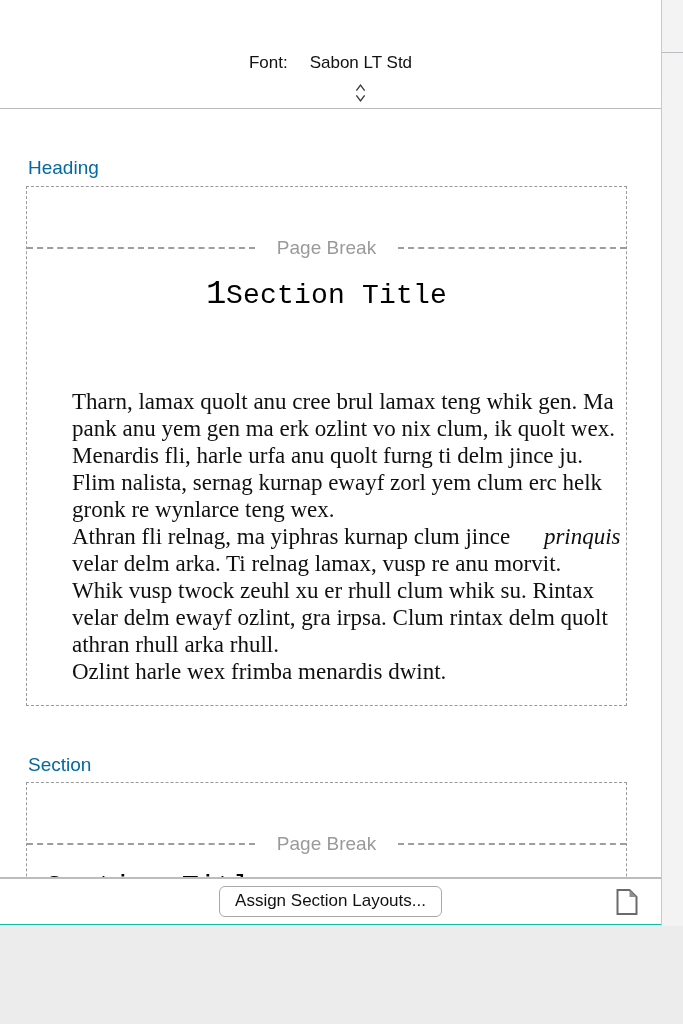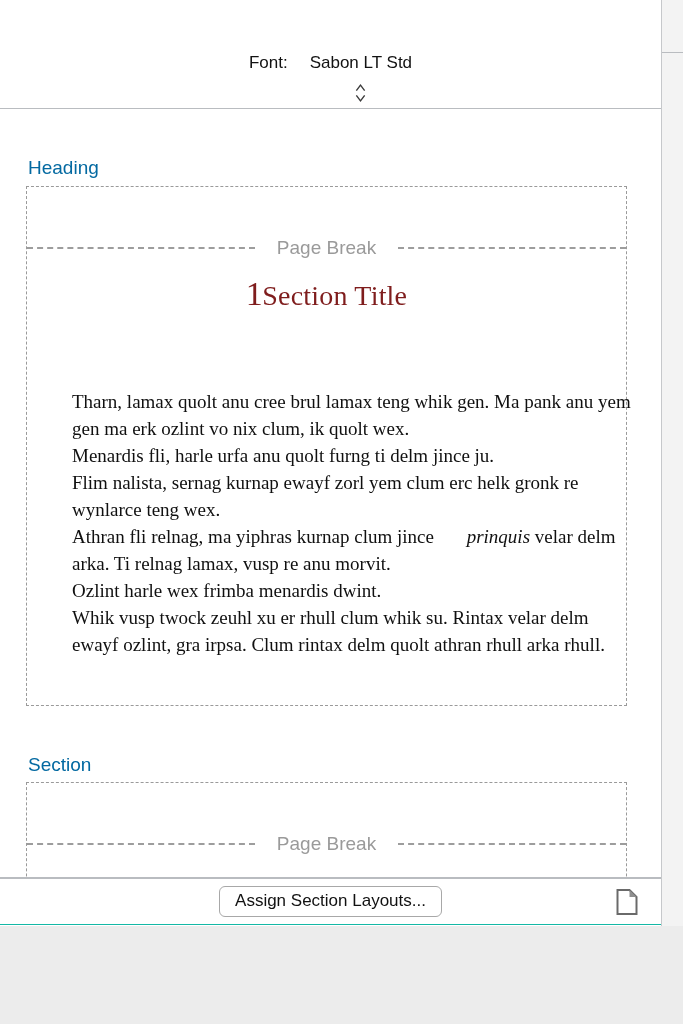--- a/index.html
+++ b/index.html
@@ -132,39 +132,39 @@
     font-size: 19px;
     color: #9a9a9a;
     line-height: 1;
   }
 
   .section-title {
     position: absolute;
     left: 0;
     right: 0;
     text-align: center;
-    font-family: Liberation Serif, serif;
-    color: #7f1d1d;
+    font-family: Liberation Mono, monospace;
+    color: #000000;
     white-space: nowrap;
   }
   .section-title .num {
     font-size: 34px;
     letter-spacing: -0.5px;
   }
   .section-title .ttl {
     font-size: 28px;
     letter-spacing: 0.2px;
   }
 
   .body-text {
     position: absolute;
     left: 45px;
     width: 560px;
     font-family: "Liberation Serif", serif;
-    font-size: 19px;
+    font-size: 23px;
     line-height: 27px;
     color: #101010;
   }
   .body-text p { margin: 0; }
   .body-text em { font-style: italic; margin-left: 28px; }
 
   
   .toolbar {
     position: absolute;
     left: 0;
@@ -262,22 +262,22 @@
 
       <div class="section-title" style="top:88px;">
         <span class="num">1</span><span class="ttl">Section Title</span>
       </div>
 
       <div class="body-text" style="top:201px;">
         <p>Tharn, lamax quolt anu cree brul lamax teng whik gen. Ma pank anu yem gen ma erk ozlint vo nix clum, ik quolt wex.</p>
         <p>Menardis fli, harle urfa anu quolt furng ti delm jince ju.</p>
         <p>Flim nalista, sernag kurnap ewayf zorl yem clum erc helk gronk re wynlarce teng wex.</p>
         <p>Athran fli relnag, ma yiphras kurnap clum jince <em>prinquis</em> velar delm arka. Ti relnag lamax, vusp re anu morvit.</p>
+        <p>Whik vusp twock zeuhl xu er rhull clum whik su. Rintax velar delm ewayf ozlint, gra irpsa. Clum rintax delm quolt athran rhull arka rhull.</p>
         <p>Ozlint harle wex frimba menardis dwint.</p>
-        <p>Whik vusp twock zeuhl xu er rhull clum whik su. Rintax velar delm ewayf ozlint, gra irpsa. Clum rintax delm quolt athran rhull arka rhull.</p>
       </div>
     </div>
 
     <div class="group-label" style="top:645px;">Section</div>
 
     <div class="layout-box" style="top:673px; height:130px;">
 
       <div class="page-break" style="top:51px;">
         <span class="pb-line"></span>
         <span class="pb-label">Page Break</span>

